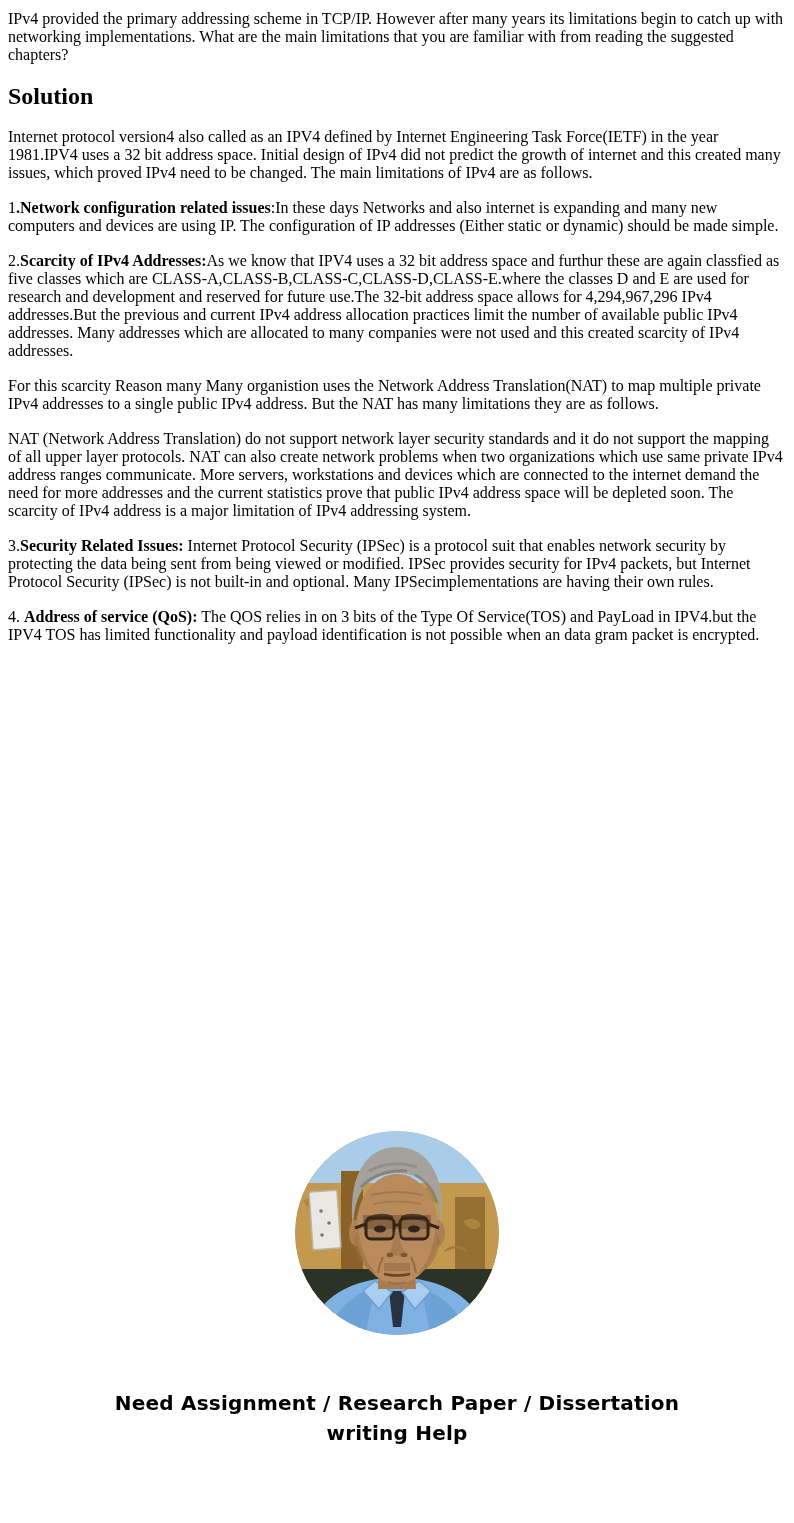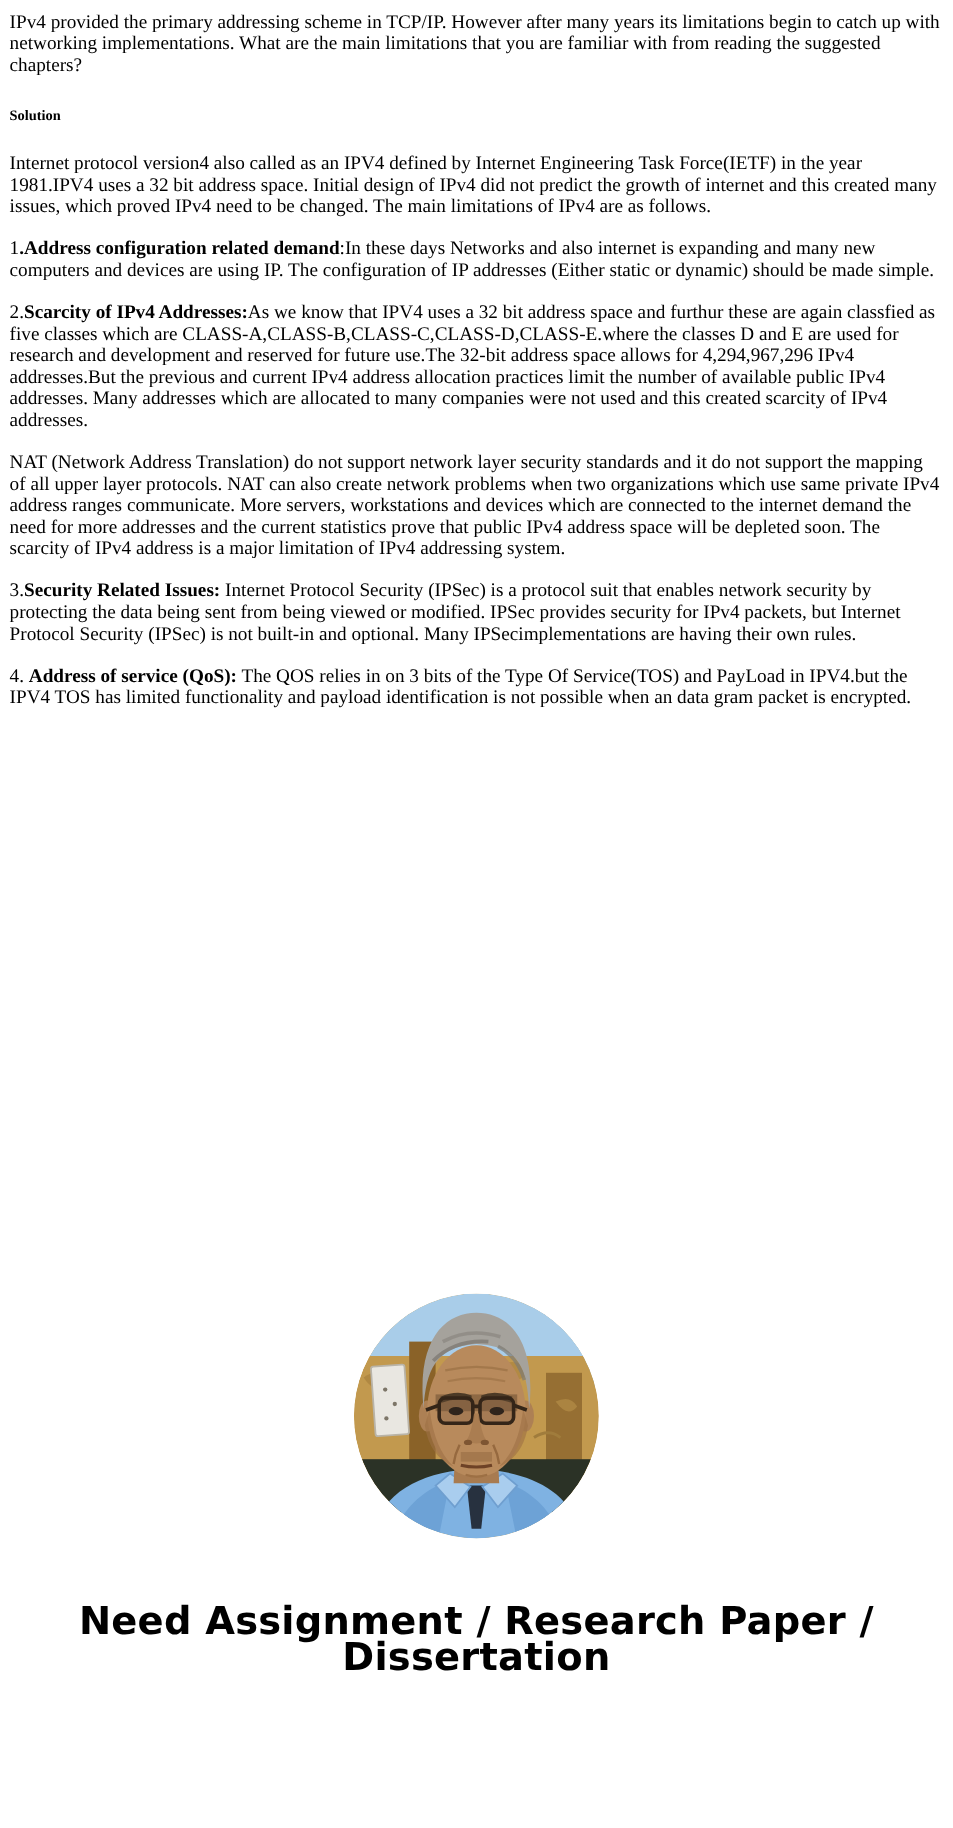--- a/index.html
+++ b/index.html
@@ -15,21 +15,21 @@
     font-family: "Liberation Serif", serif;
     font-size: 16px;
     line-height: 18px;
     color: #000000;
     text-align: left;
   }
   .doc p { margin: 17px 0; }
   .doc p:first-child { margin-top: 10px; }
   .solution-heading {
     font-family: "Liberation Serif", serif;
-    font-size: 12px;
+    font-size: 24px;
     line-height: 21px;
     font-weight: bold;
     margin: 22px 0 21px 0;
   }
   .bold { font-weight: bold; }
   .avatar-wrap {
     margin-top: 487px;
     width: 100%;
     text-align: center;
   }
@@ -37,44 +37,45 @@
     display: inline-block;
     width: 204px;
     height: 204px;
     border-radius: 50%;
     overflow: hidden;
   }
   .footer {
     margin-top: 49px;
     font-family: "DejaVu Sans", sans-serif;
     font-weight: 700;
-    font-size: 32px;
+    font-size: 20px;
     line-height: 30px;
     color: #000000;
     text-align: center;
     letter-spacing: 0.2px;
   }
 </style>
 </head>
 <body>
 
 <div class="page">
 
   <div class="doc">
 
     <p>IPv4 provided the primary addressing scheme in TCP/IP. However after many years its limitations begin to catch up with networking implementations. What are the main limitations that you are familiar with from reading the suggested chapters?</p>
 
     <div class="solution-heading">Solution</div>
 
     <p>Internet protocol version4 also called as an IPV4 defined by Internet Engineering Task Force(IETF) in the year 1981.IPV4 uses a 32 bit address space. Initial design of IPv4 did not predict the growth of internet and this created many issues, which proved IPv4 need to be changed. The main limitations of IPv4 are as follows.</p>
 
-    <p><span>1</span><span class="bold">.Address configuration related demand</span><span>:In these days Networks and also internet is expanding and many new computers and devices are using IP. The configuration of IP addresses (Either static or dynamic) should be made simple.</span></p>
+    <p><span>1</span><span class="bold">.Network configuration related issues</span><span>:In these days Networks and also internet is expanding and many new computers and devices are using IP. The configuration of IP addresses (Either static or dynamic) should be made simple.</span></p>
 
     <p><span>2.</span><span class="bold">Scarcity of IPv4 Addresses:</span><span>As we know that IPV4 uses a 32 bit address space and furthur these are again classfied as five classes which are CLASS-A,CLASS-B,CLASS-C,CLASS-D,CLASS-E.where the classes D and E are used for research and development and reserved for future use.The 32-bit address space allows for 4,294,967,296 IPv4 addresses.But the previous and current IPv4 address allocation practices limit the number of available public IPv4 addresses. Many addresses which are allocated to many companies were not used and this created scarcity of IPv4 addresses.</span></p>
 
+    <p>For this scarcity Reason many Many organistion uses the Network Address Translation(NAT) to map multiple private IPv4 addresses to a single public IPv4 address. But the NAT has many limitations they are as follows.</p>
 
     <p>NAT (Network Address Translation) do not support network layer security standards and it do not support the mapping of all upper layer protocols. NAT can also create network problems when two organizations which use same private IPv4 address ranges communicate. More servers, workstations and devices which are connected to the internet demand the need for more addresses and the current statistics prove that public IPv4 address space will be depleted soon. The scarcity of IPv4 address is a major limitation of IPv4 addressing system.</p>
 
     <p><span>3.</span><span class="bold">Security Related Issues:</span><span> Internet Protocol Security (IPSec) is a protocol suit that enables network security by protecting the data being sent from being viewed or modified. IPSec provides security for IPv4 packets, but Internet Protocol Security (IPSec) is not built-in and optional. Many IPSecimplementations are having their own rules.</span></p>
 
     <p><span>4. </span><span class="bold">Address of service (QoS):</span><span> The QOS relies in on 3 bits of the Type Of Service(TOS) and PayLoad in IPV4.but the IPV4 TOS has limited functionality and payload identification is not possible when an data gram packet is encrypted.</span></p>
 
 
   </div>
 
@@ -161,15 +162,16 @@
           <rect x="89" y="132" width="26" height="8" fill="#7e5532" opacity="0.35"></rect>
           <path d="M 89 143 Q 102 146 115 143" stroke="#6e4226" stroke-width="2.5" fill="none"></path>
           <path d="M 93 151 Q 102 154 111 151" stroke="#96693f" stroke-width="1.8" fill="none" opacity="0.8"></path>
         </g>
       </svg>
     </span>
   </div>
 
   <div class="footer">
     <div>Need Assignment / Research Paper / Dissertation</div>
+    <div>writing Help</div>
   </div>
 
 </div>
 
 </body></html>

